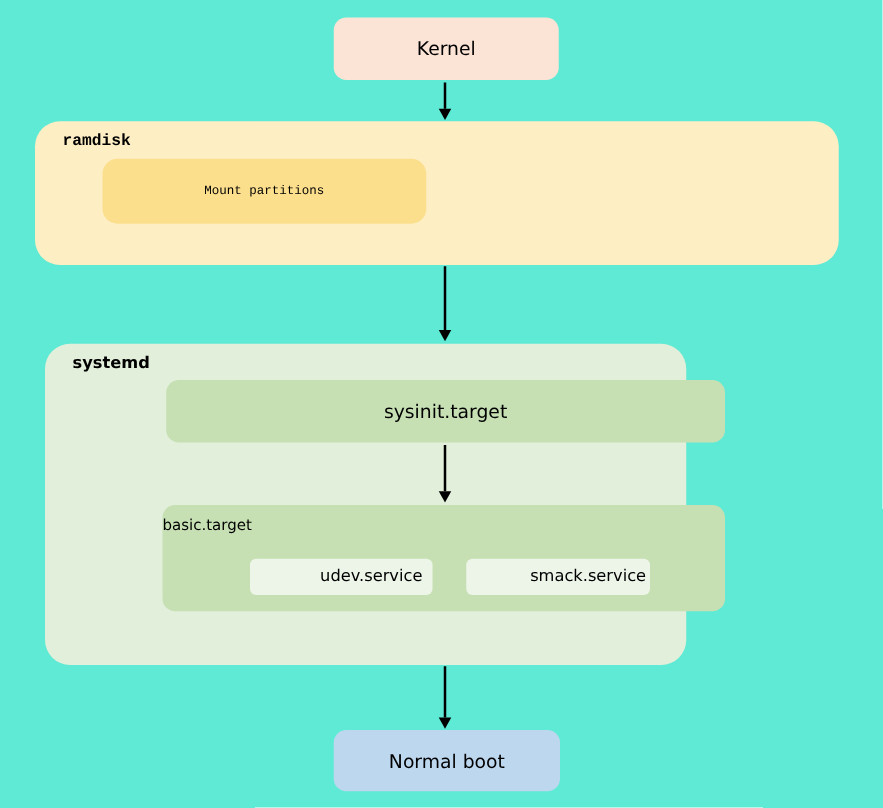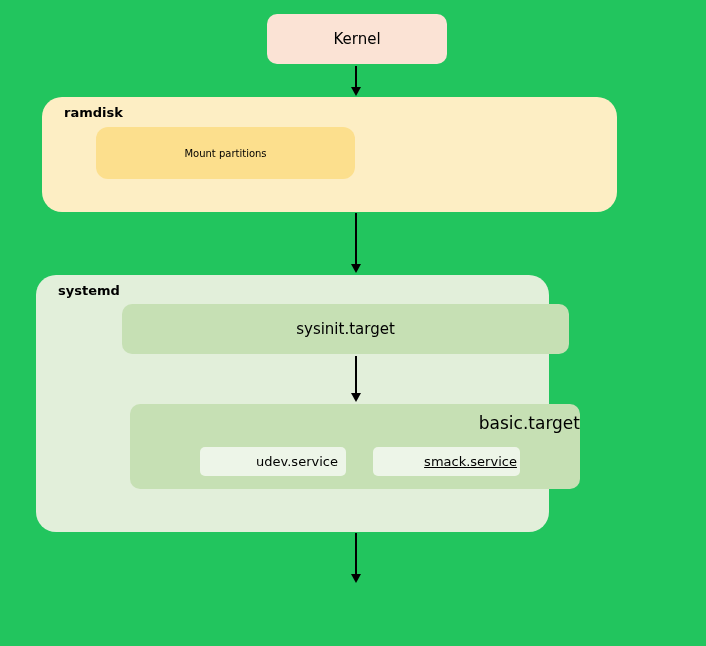--- a/index.html
+++ b/index.html
@@ -6,21 +6,21 @@
     margin: 0;
     padding: 0;
     background: #ffffff;
     font-family: "DejaVu Sans", "Liberation Sans", sans-serif;
     color: var(--text-color, #000);
   }
   .canvas {
     position: relative;
     width: 706px;
     height: 646px;
-    background: #22c55e;
+    background: #5eead4;
     overflow: hidden;
   }
   .node {
     position: absolute;
     display: flex;
     align-items: center;
     justify-content: center;
     box-sizing: border-box;
   }
   .kernel {
@@ -28,22 +28,23 @@
     background: var(--kernel-bg, #fbe3d5);
     border-radius: 10px;
     font-size: 15px;
   }
   .container-box {
     position: absolute;
     box-sizing: border-box;
     border-radius: 20px;
   }
   .ramdisk {
-    left: 42px; top: 97px; width: 575px; height: 115px;
+    left: 28px; top: 97px; width: 643px; height: 115px;
     background: var(--ramdisk-bg, #fdeec4);
+    font-family: Liberation Mono, monospace;
   }
   .container-label {
     position: absolute;
     left: 22px; top: 8px;
     font-size: 13px;
     font-weight: bold;
   }
   .ramdisk-item {
     height: 52px;
     top: 30px;
@@ -51,48 +52,48 @@
     border-radius: 12px;
     font-size: 10px;
   }
   .ramdisk-item.item-0 { left: 54px;  width: 259px; }
   .ramdisk-item.item-1 { left: 338px; width: 263px; }
   .systemd {
     left: 36px; top: 275px; width: 513px; height: 257px;
     background: var(--systemd-bg, #e2efda);
   }
   .sysinit {
-    left: 86px; top: 29px; width: 447px; height: 50px;
+    left: 97px; top: 29px; width: 447px; height: 50px;
     background: var(--systemd-item-bg, #c6e0b4);
     border-radius: 10px;
     font-size: 15px;
   }
   .basic {
     position: absolute;
     left: 94px; top: 129px; width: 450px; height: 85px;
     background: var(--systemd-item-bg, #c6e0b4);
     border-radius: 10px;
     box-sizing: border-box;
   }
   .basic-title {
     display: block;
-    text-align: right;
+    text-align: left;
     padding-top: 9px;
-    font-size: 17px;
+    font-size: 12px;
   }
   .service {
     top: 43px;
     height: 29px;
     background: var(--service-bg, #edf5e8);
     border-radius: 5px;
     font-size: 13px;
     padding-left: 48px;
   }
   .service.item-0 { left: 70px;  width: 146px; }
-  .service.item-1 { left: 243px; width: 147px; text-decoration: underline; }
+  .service.item-1 { left: 243px; width: 147px; }
   .normal-boot {
     left: 267px; top: 584px; width: 181px; height: 49px;
     background: var(--normal-boot-bg, #bdd7ee);
     border-radius: 10px;
     font-size: 15px;
   }
   .arrow {
     position: absolute;
     width: 12px;
     display: flex;
@@ -162,14 +163,17 @@
   <div class="arrow arrow-3">
     <div class="shaft"></div>
     <div class="head"></div>
   </div>
 
   <div class="arrow arrow-4">
     <div class="shaft"></div>
     <div class="head"></div>
   </div>
 
+  <div class="node normal-boot">
+    <span>Normal boot</span>
+  </div>
 
 </div>
 
 </body></html>

